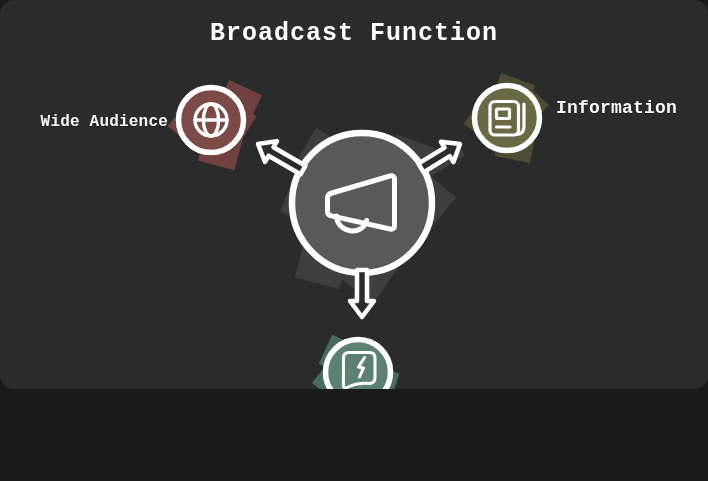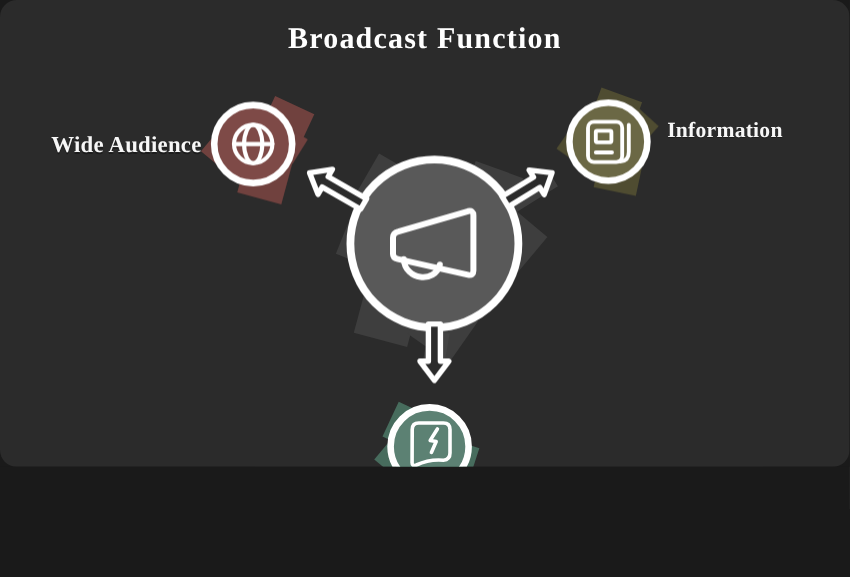--- a/index.html
+++ b/index.html
@@ -1,28 +1,28 @@
 <!DOCTYPE html>
 <html><head>
 <meta charset="utf-8">
 <style>
   html, body { margin: 0; padding: 0; background: #1a1a1a; }
   #canvas {
     position: relative;
     width: 708px;
     height: 389px;
     overflow: hidden;
-    font-family: Liberation Serif, serif;
+    font-family: Liberation Mono, monospace;
     border-radius: 14px;
   }
   #diagram-svg { position: absolute; left: 0; top: 0; }
   .label {
     position: absolute;
     color: #f7f7f7;
-    font-size: 19px;
+    font-size: 16px;
     font-weight: 600;
     line-height: 24px;
     letter-spacing: 0.2px;
     text-shadow: 0 1px 0 rgba(0,0,0,0.35);
     white-space: nowrap;
   }
   #title {
     position: absolute;
     top: 19px;
     left: 0;

